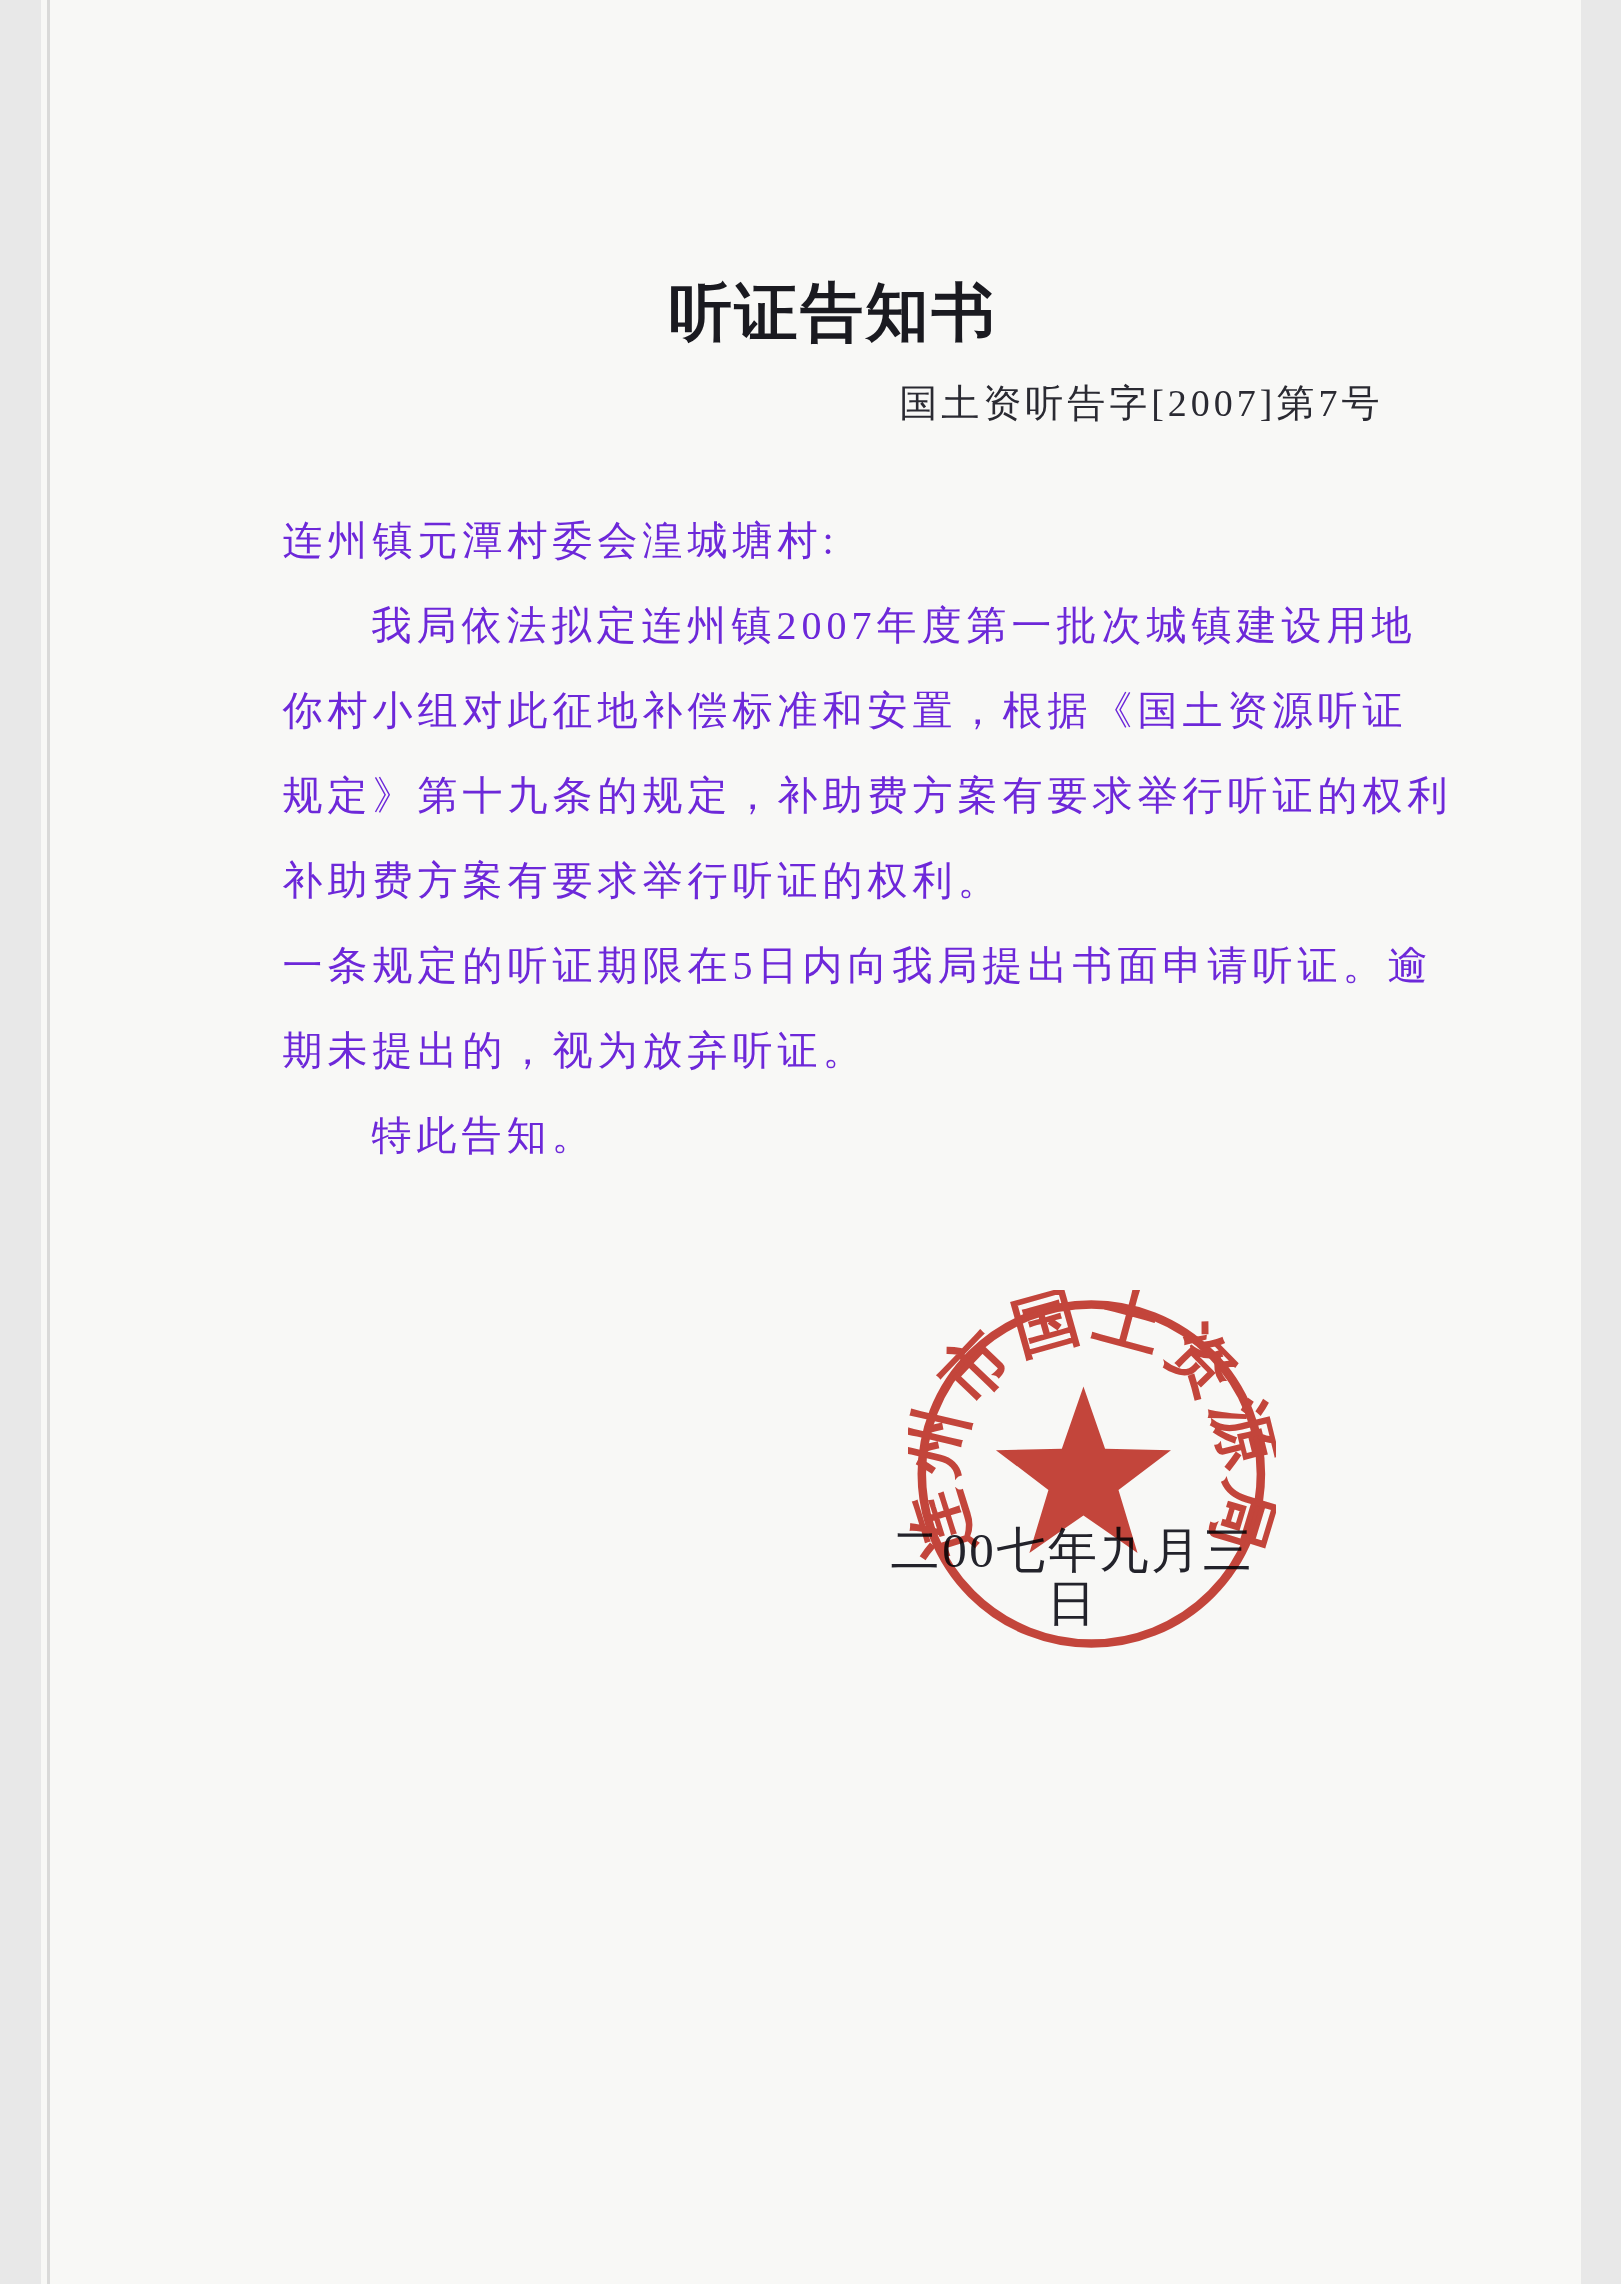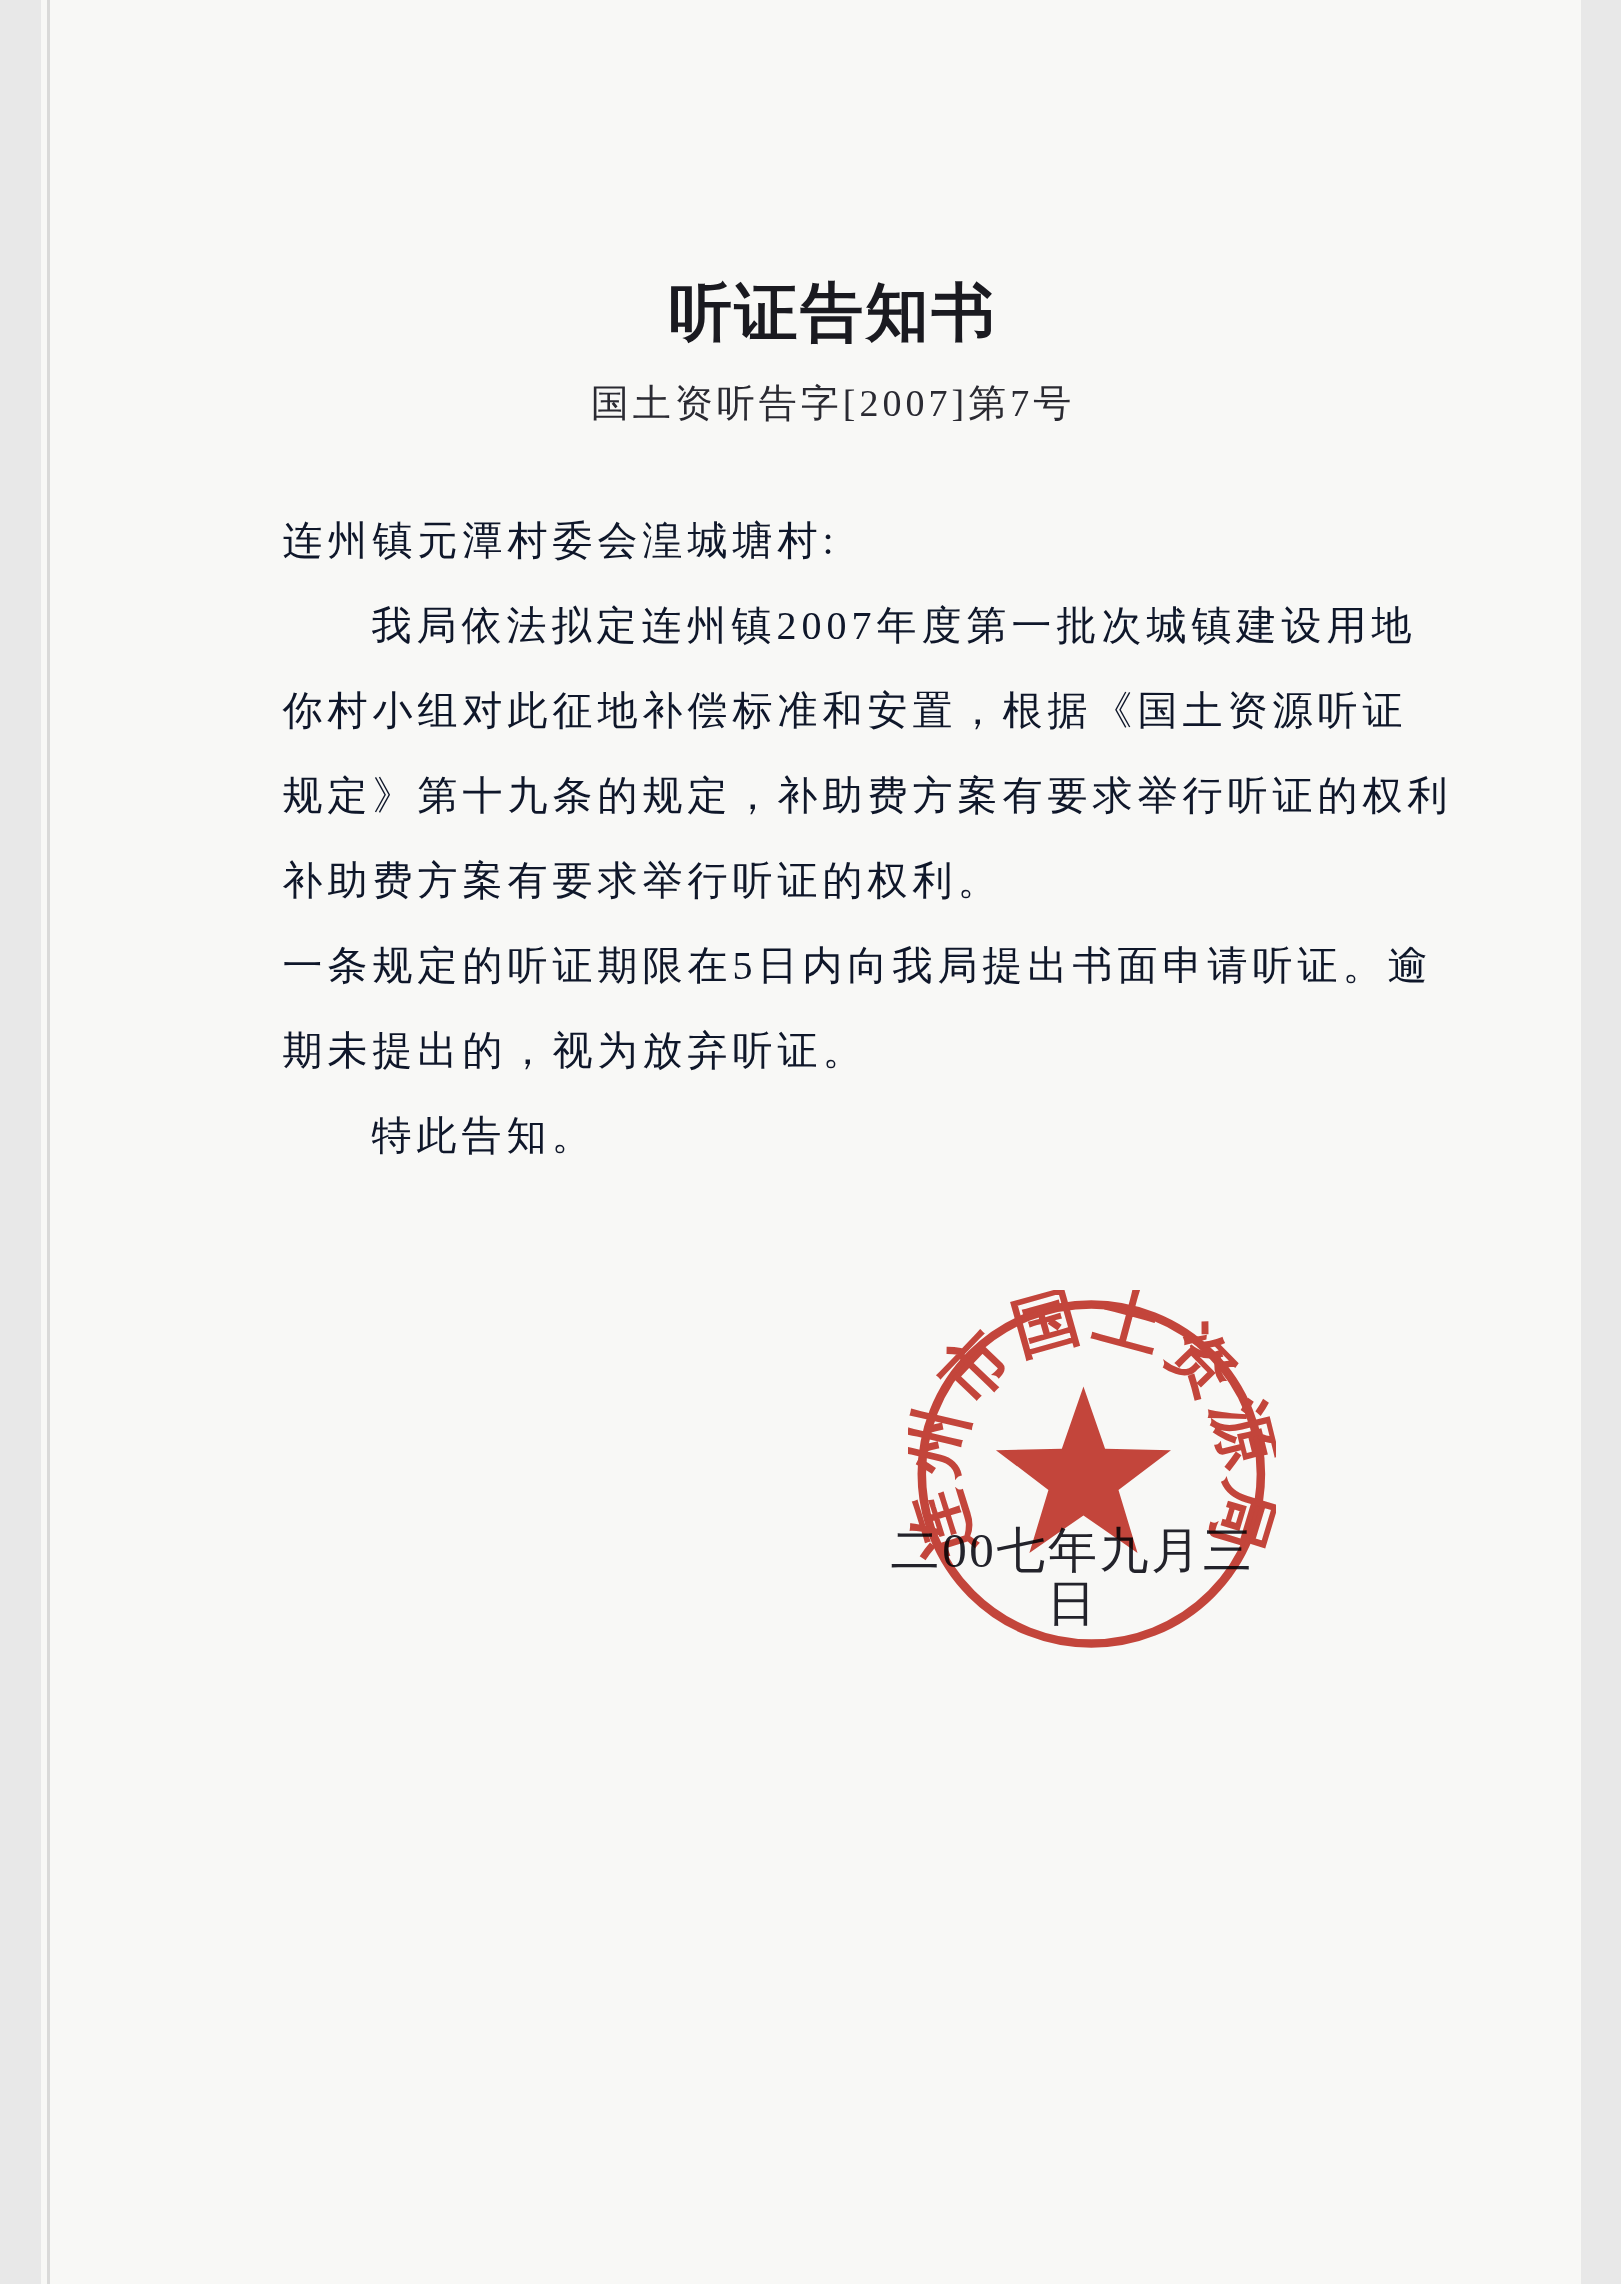--- a/index.html
+++ b/index.html
@@ -44,38 +44,38 @@
     font-size: 63px;
     line-height: 72px;
     letter-spacing: 2.6px;
     color: #1a1a20;
   }
   .doc-number {
     position: absolute;
     left: 0;
     right: 0;
     top: 380px;
-    text-align: center;
+    text-align: right;
     font-size: 38px;
     line-height: 47px;
     letter-spacing: 4px;
     color: #2a2a32;
   }
   .doc-body {
     position: absolute;
     left: 0;
     right: 0;
     top: 498px;
   }
   .body-line {
     font-size: 40px;
     line-height: 85px;
     letter-spacing: 5px;
     white-space: nowrap;
-    color: #0f172a;
+    color: #6d28d9;
   }
   .body-line.indent {
     text-indent: 89px;
   }
   .date-line {
     position: absolute;
     left: 835px;
     top: 1524px;
     width: 394px;
     text-align: center;

